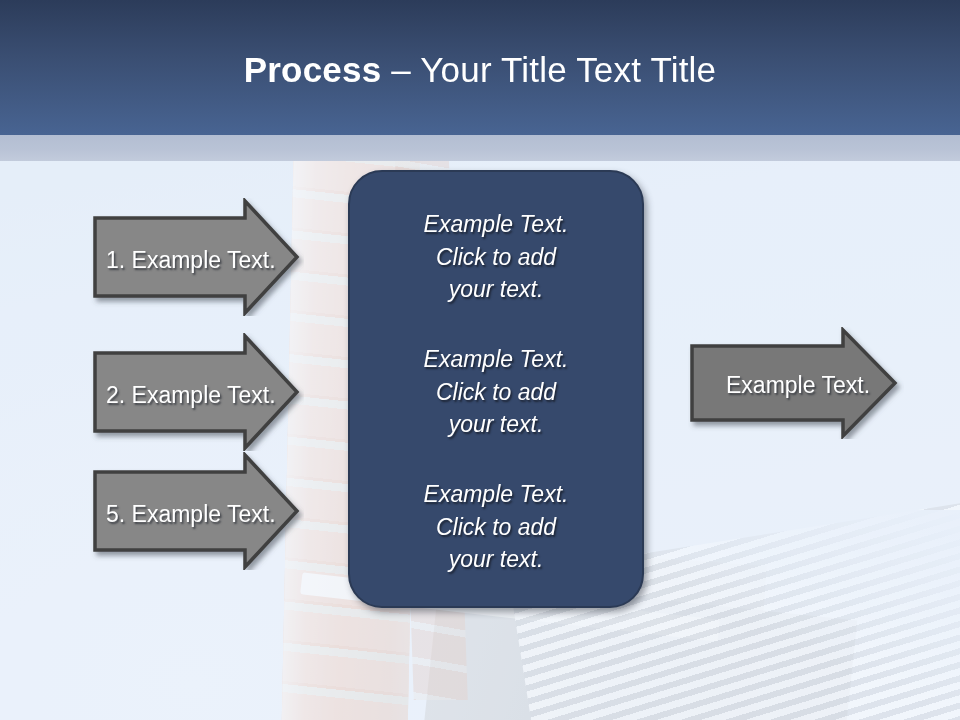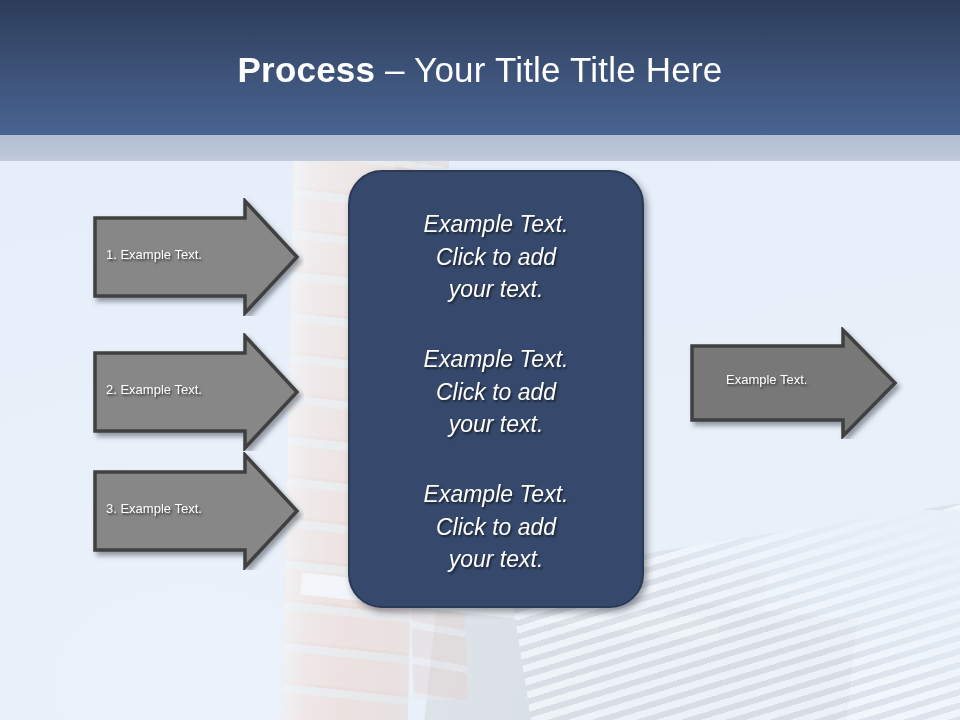--- a/index.html
+++ b/index.html
@@ -183,21 +183,21 @@
   
   .arrow {
     position: absolute;
     display: flex;
     align-items: center;
   }
   .arrow svg { display: block; }
   .arrow-label {
     position: absolute;
     color: #ffffff;
-    font-size: 13px;
+    font-size: 23px;
     text-shadow: 1.5px 1.5px 2px rgba(40,44,52,0.75);
     white-space: nowrap;
     pointer-events: none;
   }
 
   #arrow-1 { left: 88px; top: 198px;  width: 216px; height: 118px; }
   #arrow-2 { left: 88px; top: 333px;  width: 216px; height: 118px; }
   #arrow-3 { left: 88px; top: 452px;  width: 216px; height: 118px; }
   #arrow-out { left: 688px; top: 327px; width: 216px; height: 112px; }
 
@@ -219,21 +219,21 @@
     <div class="chimney-right"></div>
     <div class="chimney-shade"></div>
     <div class="flashing"></div>
     <div class="tiles"></div>
     <div class="tiles-mask"></div>
     <div class="photo-wash"></div>
   </div>
 
   <div class="header-band"></div>
   <div class="header-title">
-    <span class="strong">Process</span><span class="light"> – </span><span class="light">Your Title Title Here</span>
+    <span class="strong">Process</span><span class="light"> – </span><span class="light">Your Title Text Title</span>
   </div>
   <div class="header-strip"></div>
 
   <div class="arrow" id="arrow-1">
     <svg width="216" height="118" viewBox="0 0 216 118">
       <defs>
         <filter id="ashadow1" x="-20%" y="-20%" width="150%" height="150%">
           <feDropShadow dx="3" dy="4" stdDeviation="2.5" flood-color="#4a4f58" flood-opacity="0.55"></feDropShadow>
         </filter>
       </defs>
@@ -256,21 +256,21 @@
 
   <div class="arrow" id="arrow-3">
     <svg width="216" height="118" viewBox="0 0 216 118">
       <defs>
         <filter id="ashadow3" x="-20%" y="-20%" width="150%" height="150%">
           <feDropShadow dx="3" dy="4" stdDeviation="2.5" flood-color="#4a4f58" flood-opacity="0.55"></feDropShadow>
         </filter>
       </defs>
       <polygon filter="url(#ashadow3)" points="7,20 157,20 157,3 209,59 157,115 157,98 7,98" fill="#878787" stroke="#404040" stroke-width="3.5" stroke-linejoin="miter"></polygon>
     </svg>
-    <span class="arrow-label">3. Example Text.</span>
+    <span class="arrow-label">5. Example Text.</span>
   </div>
 
   <div class="center-panel">
     <div class="panel-block">Example Text.
 Click  to add
 your text.</div>
     <div class="panel-block">Example Text.
 Click  to add
 your text.</div>
     <div class="panel-block">Example Text.

